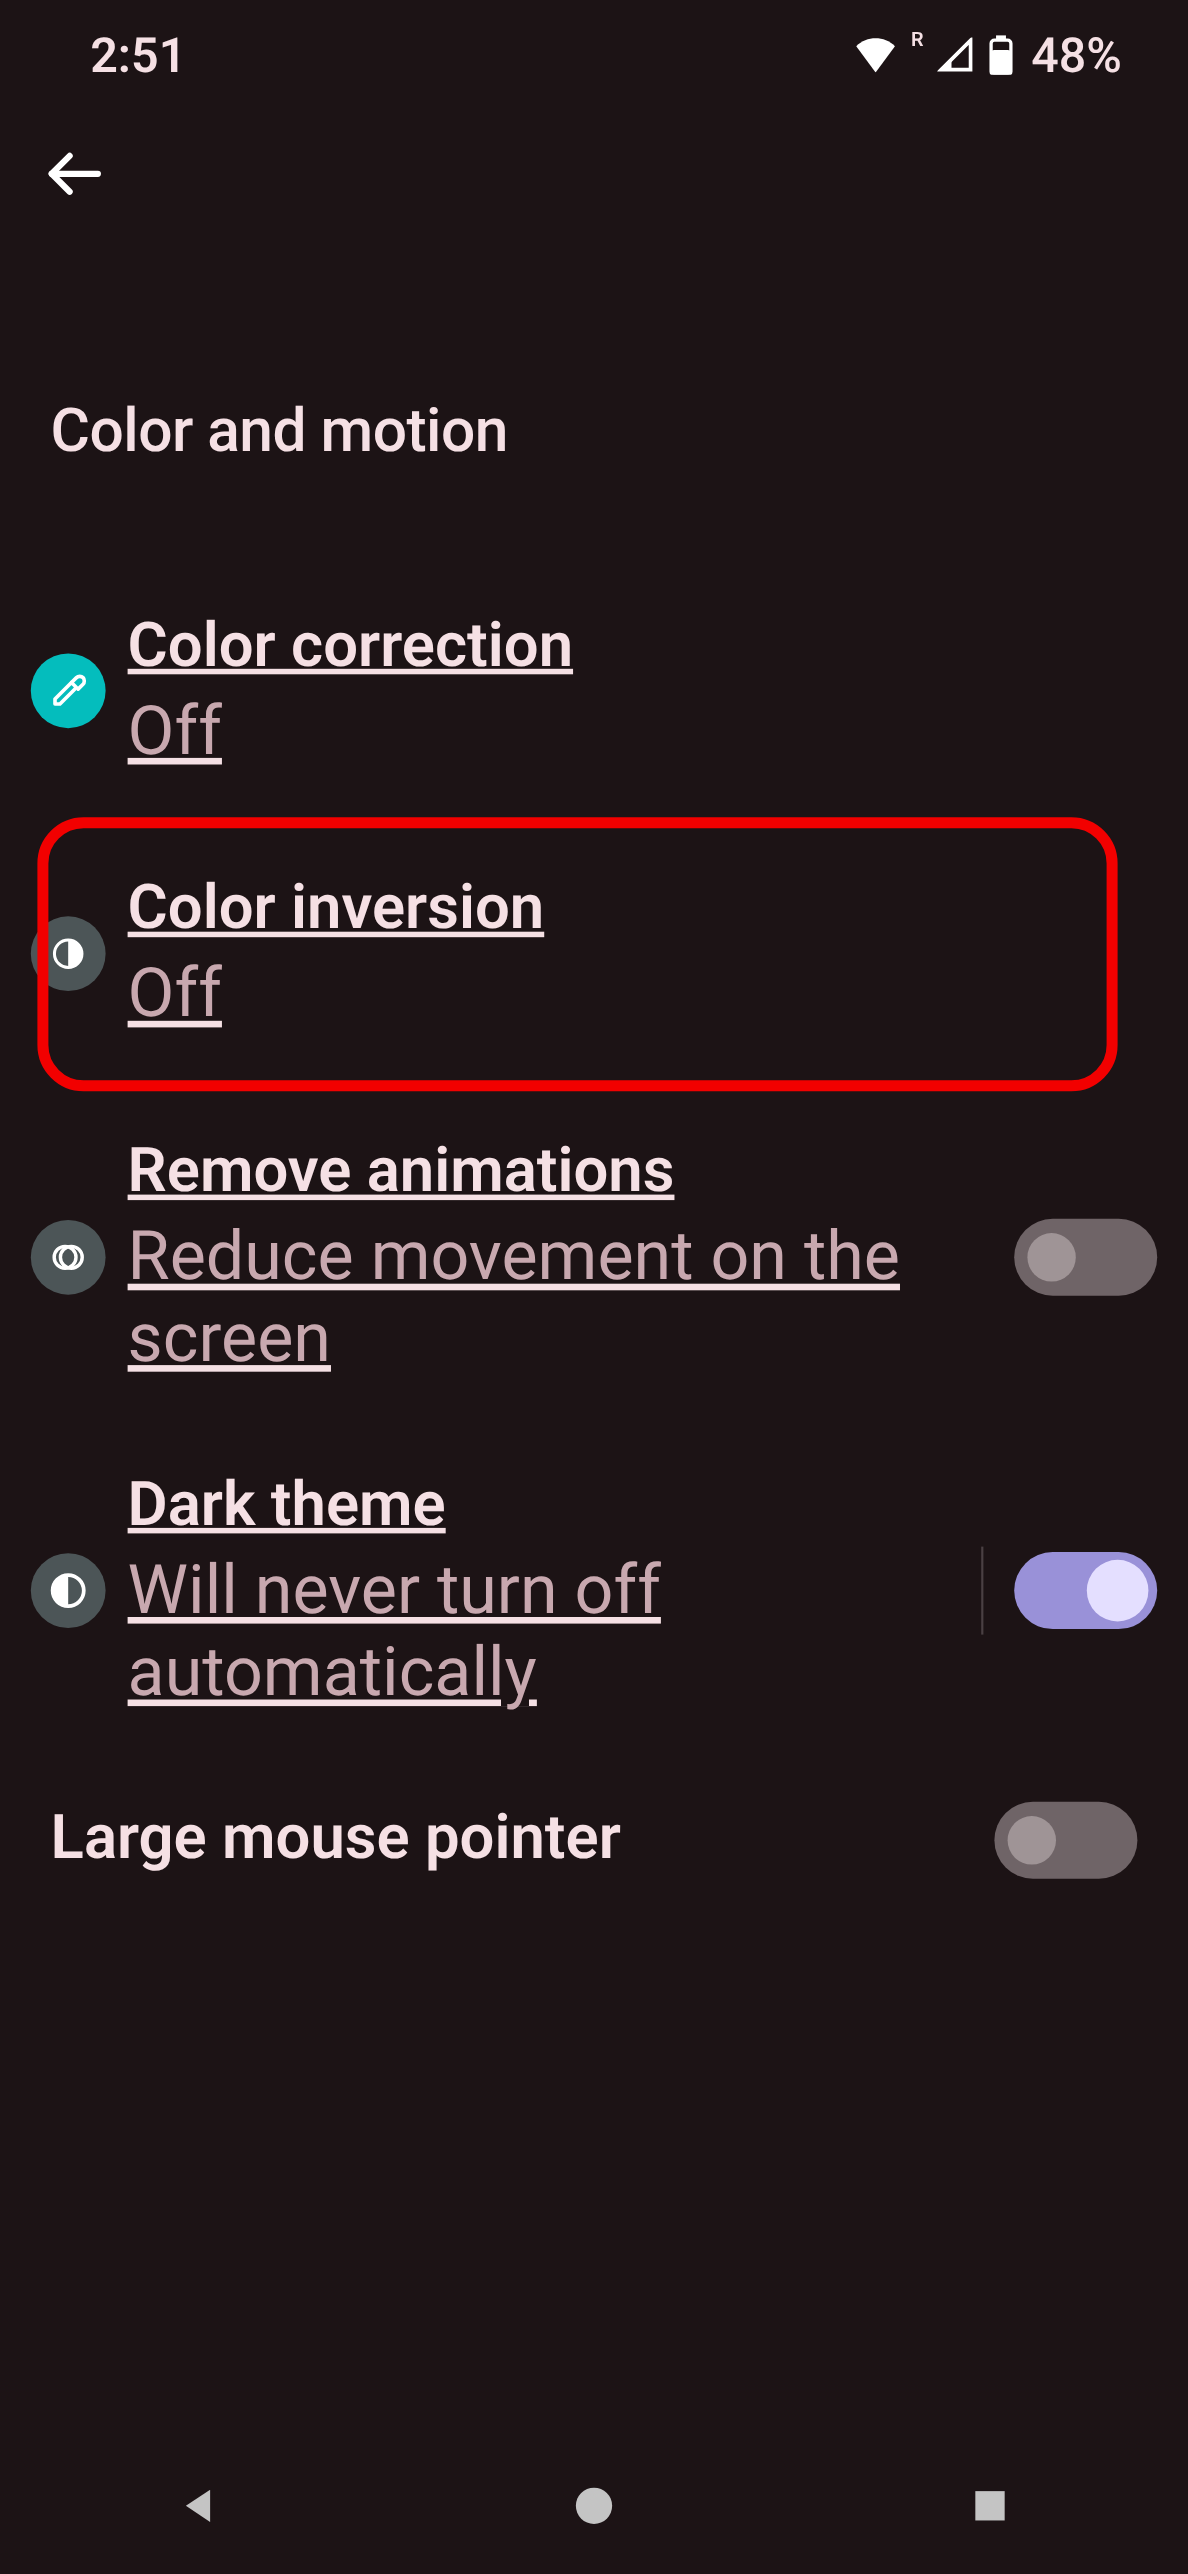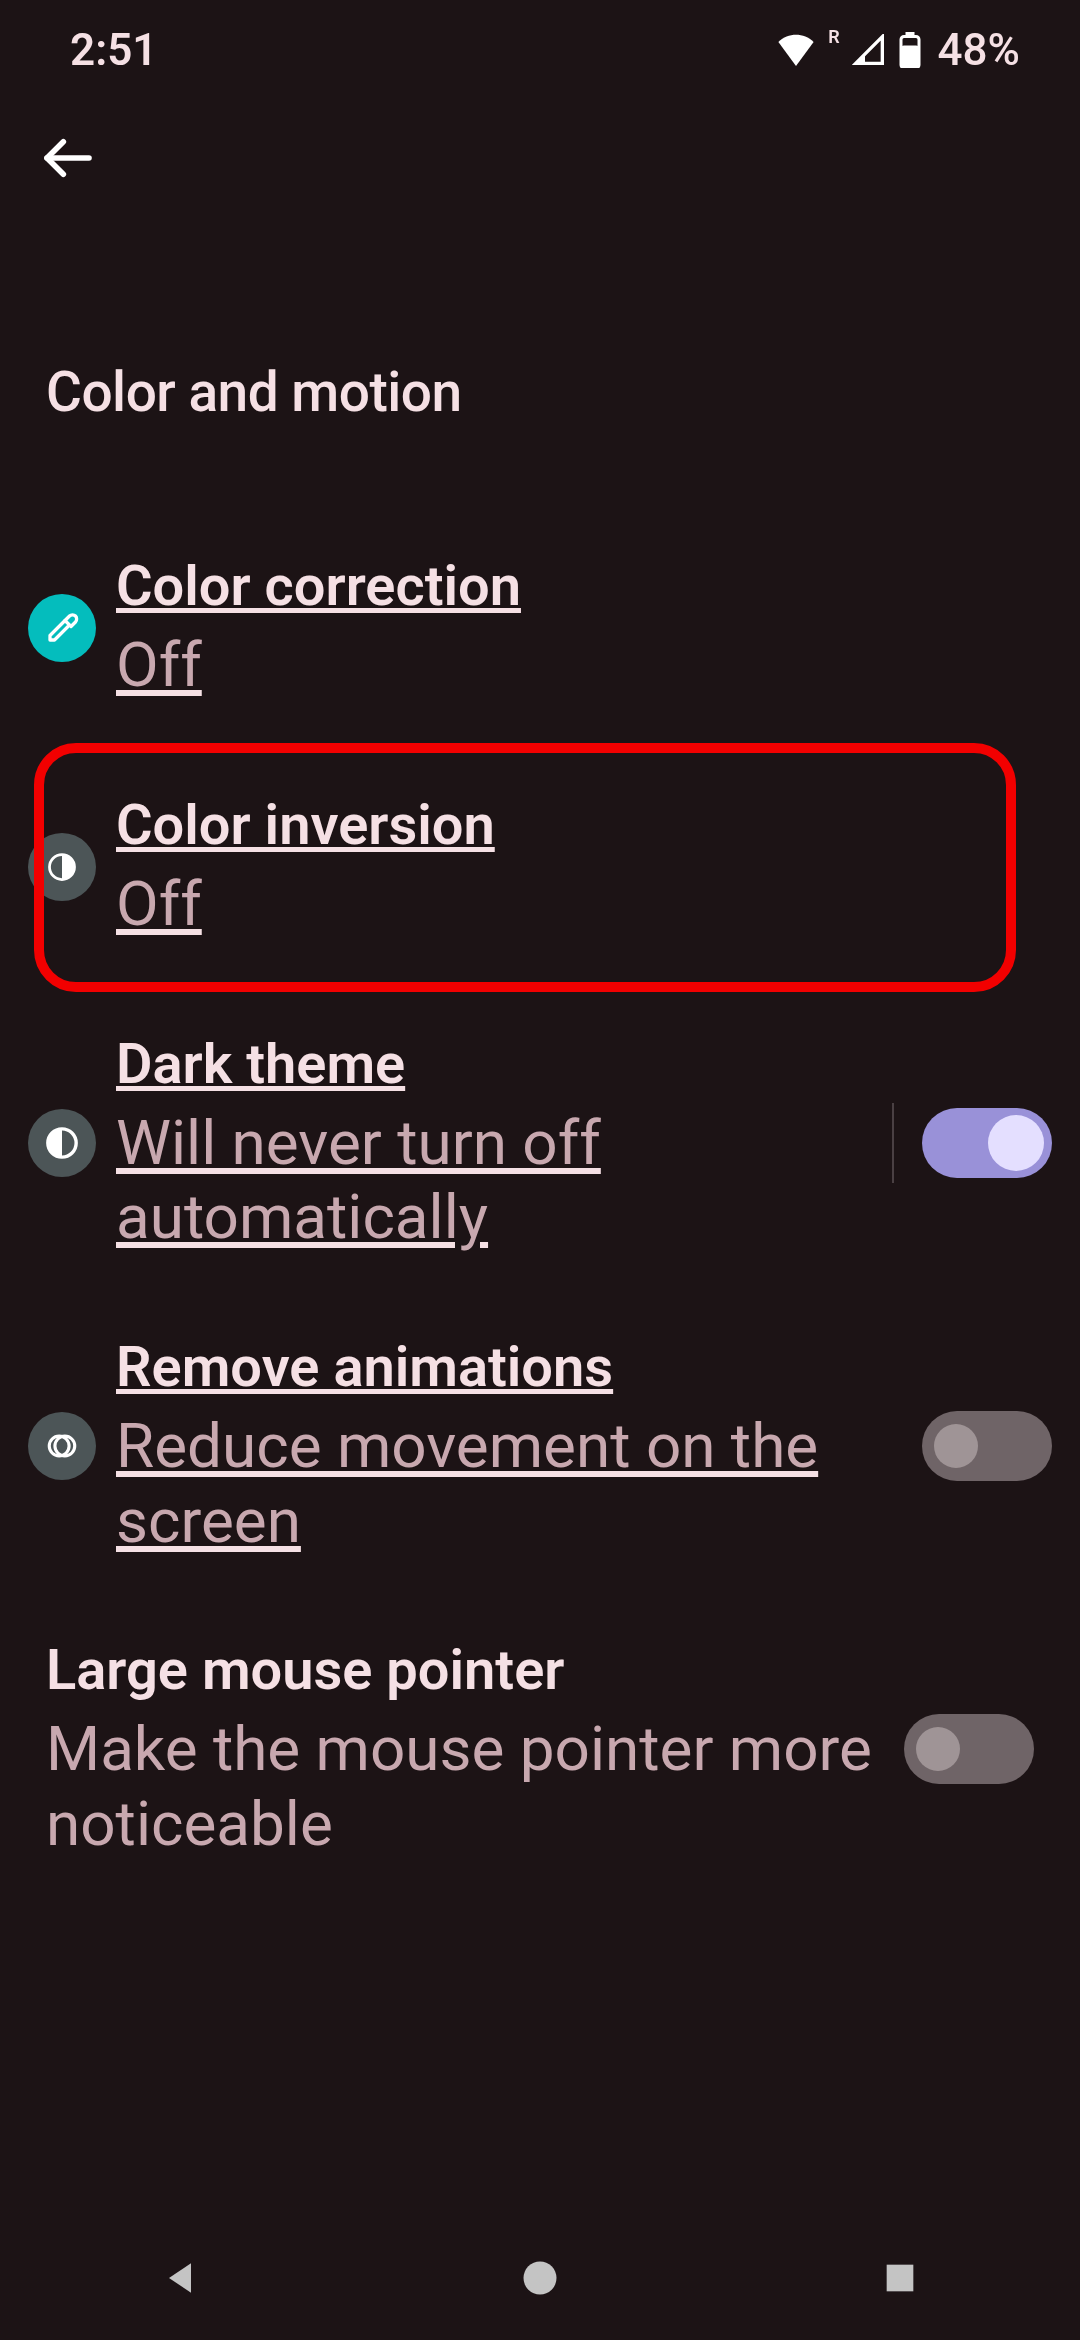--- a/index.html
+++ b/index.html
@@ -28,20 +28,21 @@
   }
   
   .status-bar {
     height: 100px;
     display: flex;
     align-items: center;
     justify-content: space-between;
     padding: 0 60px 0 70px;
     font-size: 44px;
     font-weight: 600;
+    margin-left: 12px;
   }
   .status-right {
     display: flex;
     align-items: center;
     gap: 12px;
   }
   .status-right svg { display:block; }
   .battery-percent { font-size: 44px; font-weight: 500; margin-left: 4px; }
   
   .app-bar {
@@ -237,59 +238,58 @@
       <div class="setting-texts">
         <div class="setting-title">Color inversion</div>
         <div class="setting-sub">Off</div>
       </div>
     </div>
     <div class="highlight" style="top:0; bottom:0;"></div>
   </div>
 
   <div class="setting-row">
     <div class="setting-icon gray">
+      <svg width="34" height="34" viewBox="0 0 24 24" fill="none" stroke="#ffffff" stroke-width="2.2">
+        <circle cx="14" cy="12" r="7"></circle>
+        <circle cx="10" cy="12" r="7"></circle>
+      </svg>
+    </div>
+    <div class="setting-texts">
+      <div class="setting-title">Remove animations</div>
+      <div class="setting-sub">Reduce movement on the screen</div>
+    </div>
+    <div class="setting-trail">
+      <div class="switch off">
+        <div class="thumb"></div>
+      </div>
+    </div>
+  </div>
+
+  <div class="setting-row">
+    <div class="setting-icon gray">
       <svg width="34" height="34" viewBox="0 0 24 24">
         <circle cx="12" cy="12" r="10" fill="none" stroke="#ffffff" stroke-width="2.4"></circle>
         <path d="M12 2 A10 10 0 0 0 12 22 Z" fill="#ffffff"></path>
       </svg>
     </div>
     <div class="setting-texts">
       <div class="setting-title">Dark theme</div>
       <div class="setting-sub">Will never turn off automatically</div>
     </div>
     <div class="setting-trail">
       <div class="divider-vert"></div>
       <div class="switch on">
         <div class="thumb"></div>
       </div>
     </div>
   </div>
 
-  <div class="setting-row">
-    <div class="setting-icon gray">
-      <svg width="34" height="34" viewBox="0 0 24 24" fill="none" stroke="#ffffff" stroke-width="2.2">
-        <circle cx="14" cy="12" r="7"></circle>
-        <circle cx="10" cy="12" r="7"></circle>
-      </svg>
-    </div>
-    <div class="setting-texts">
-      <div class="setting-title">Remove animations</div>
-      <div class="setting-sub">Reduce movement on the screen</div>
-    </div>
-    <div class="setting-trail">
-      <div class="switch off">
-        <div class="thumb"></div>
-      </div>
-    </div>
-  </div>
-
   <div class="no-icon-row">
     <div class="setting-texts">
       <div class="setting-title">Large mouse pointer</div>
-      <div class="setting-sub">Make the mouse pointer more noticeable</div>
     </div>
     <div class="setting-trail" style="align-self:center;">
       <div class="switch off">
         <div class="thumb"></div>
       </div>
     </div>
   </div>
 
 </div>
 

